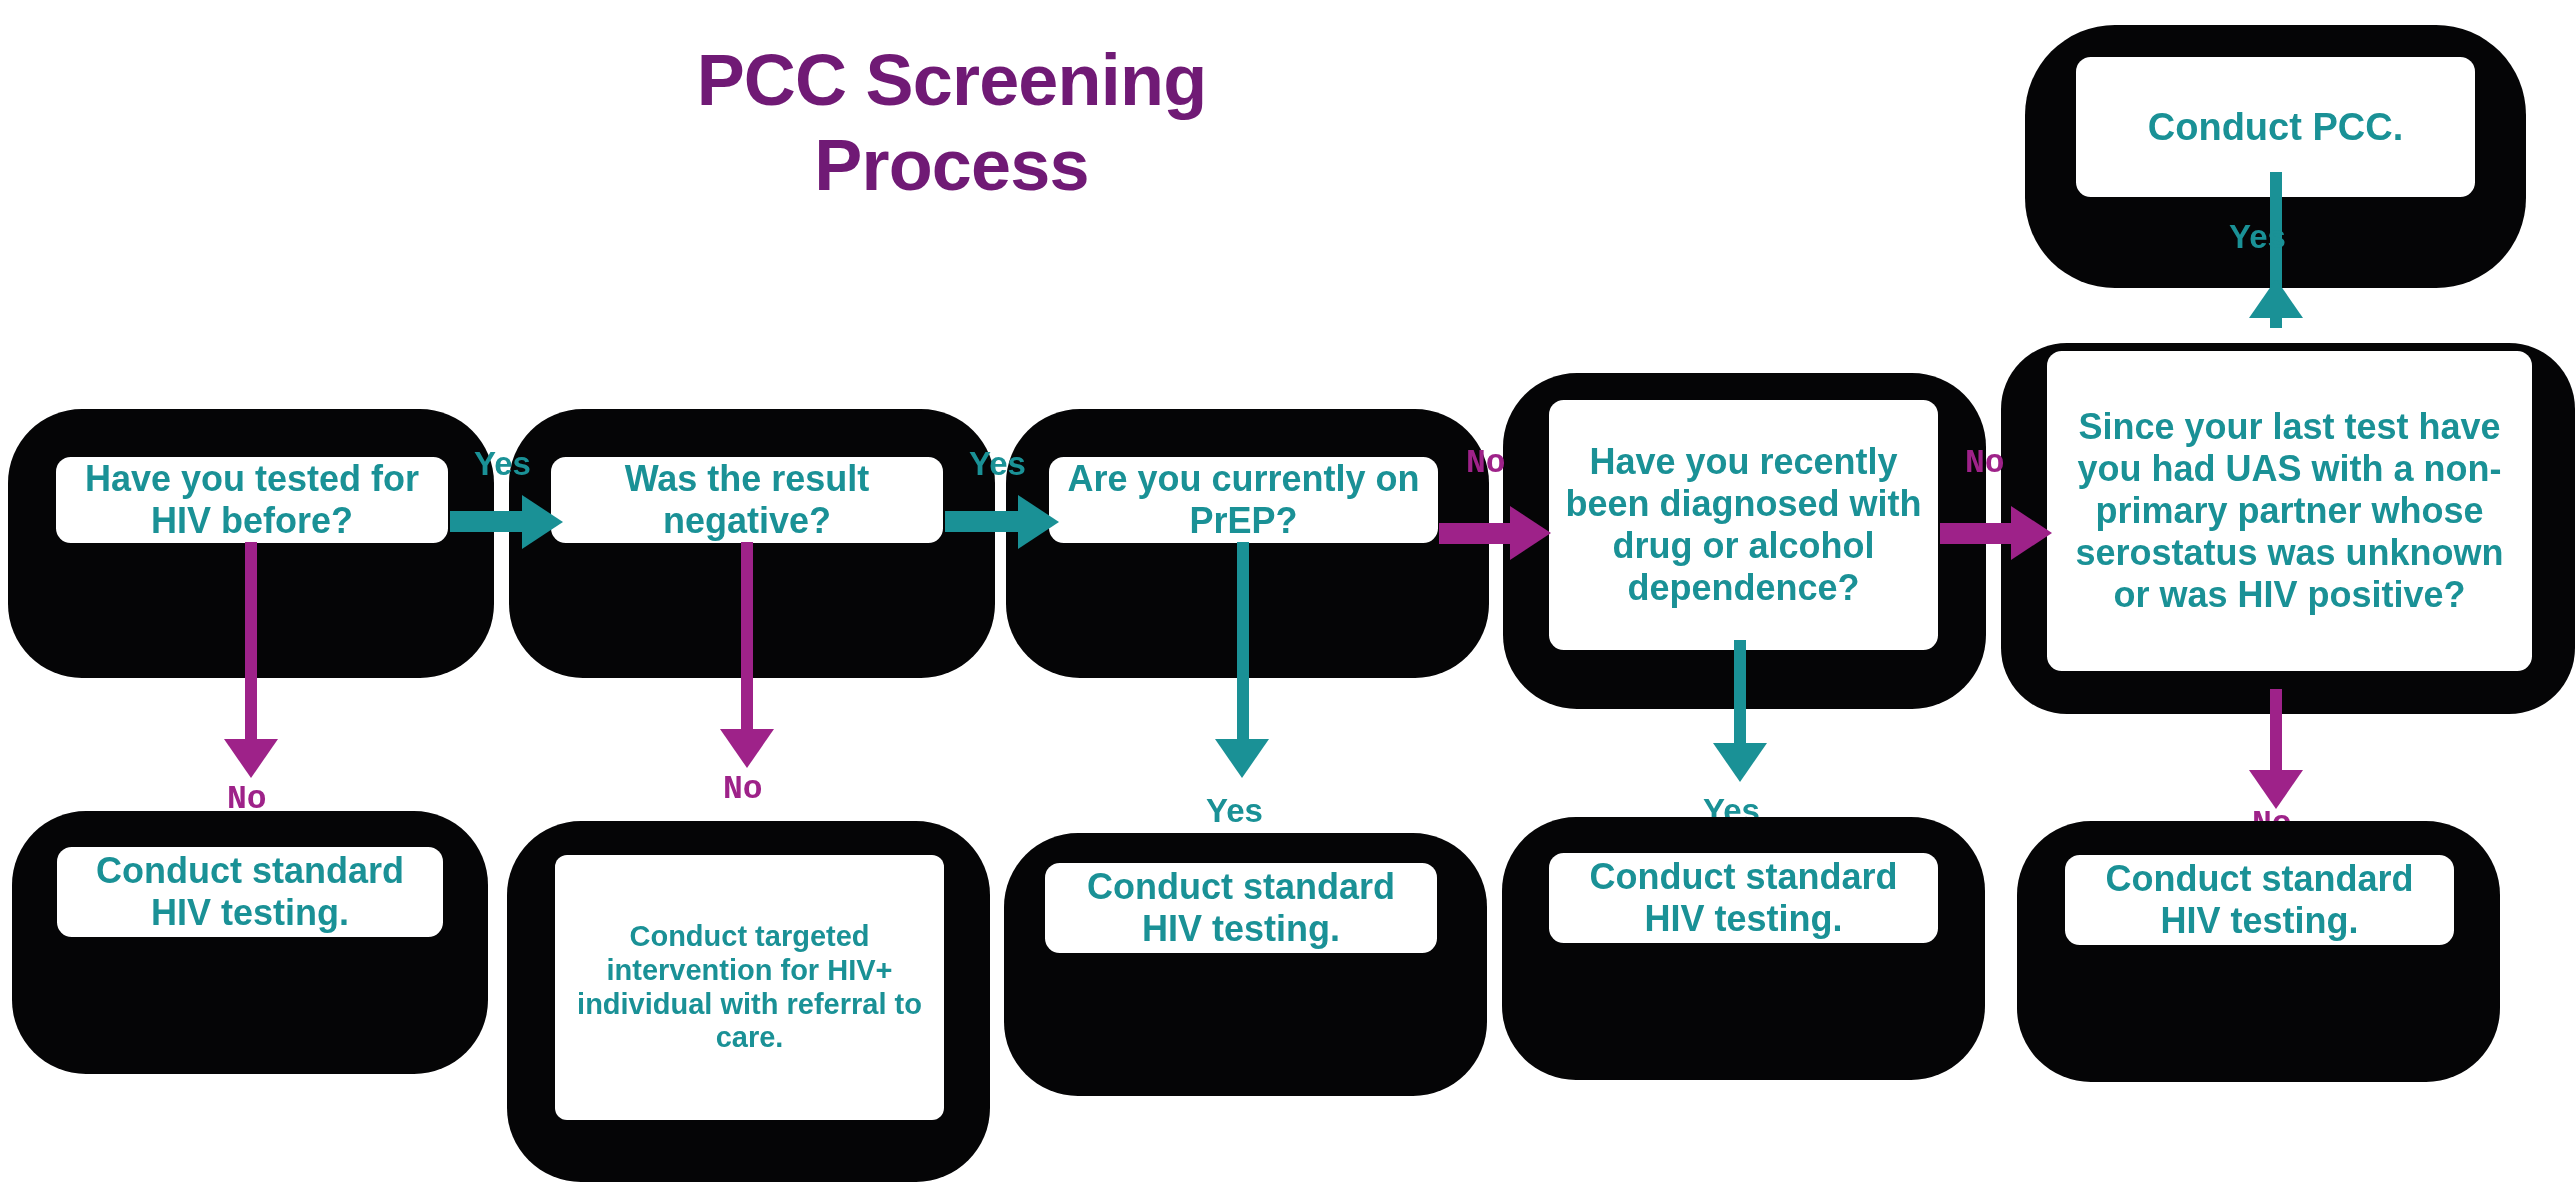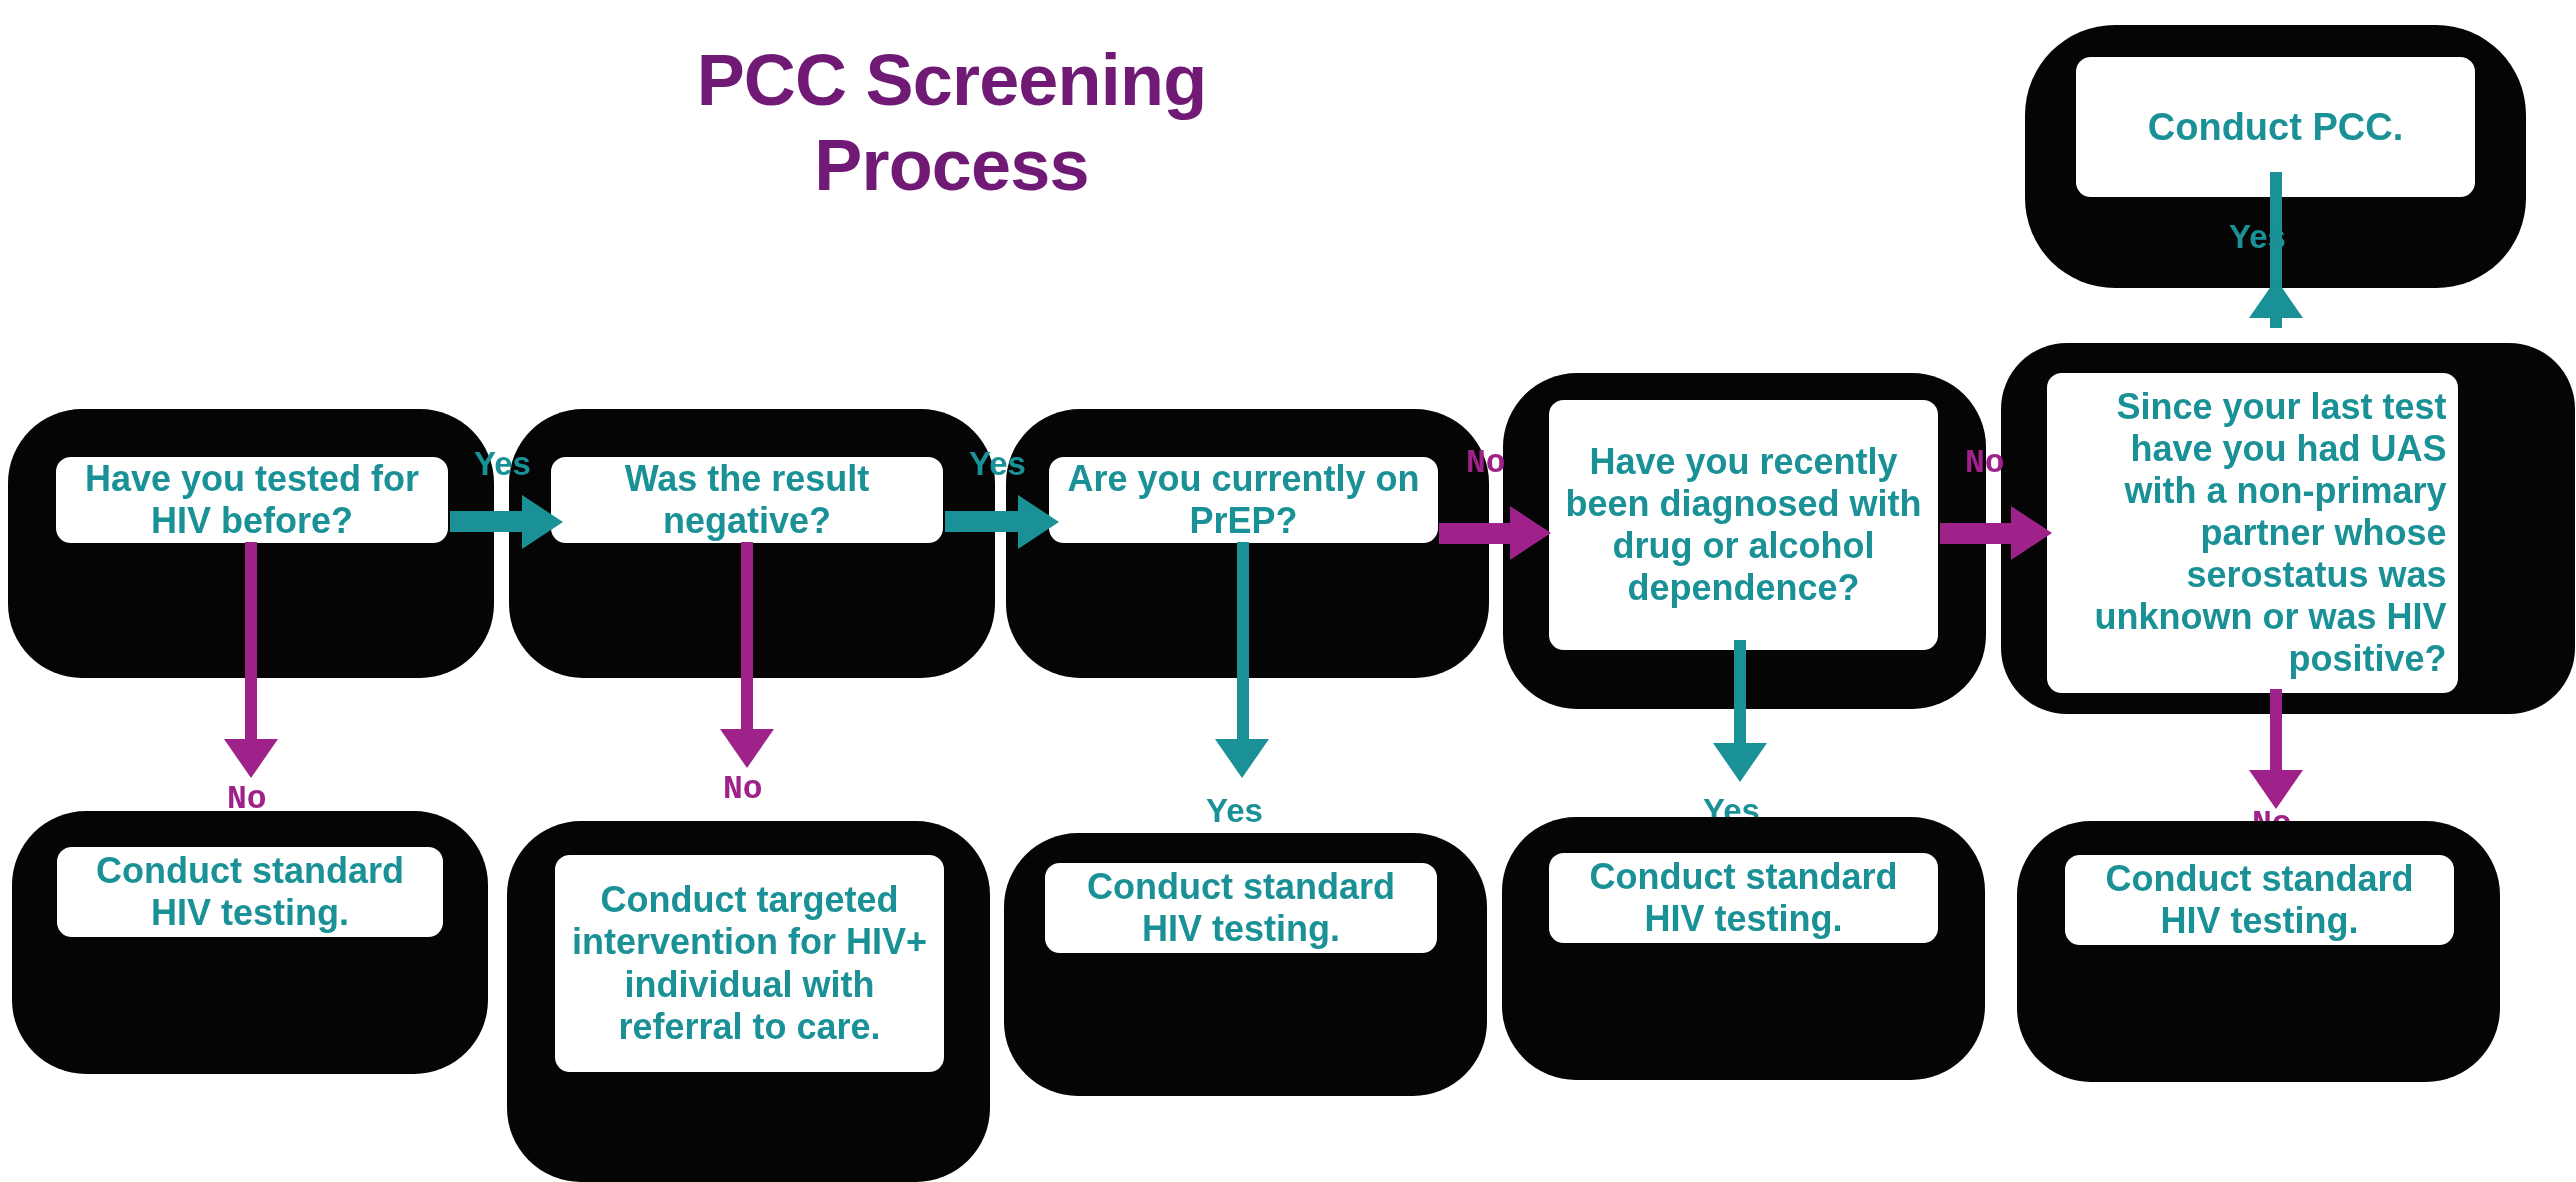--- a/index.html
+++ b/index.html
@@ -94,21 +94,21 @@
   <div class="shell" style="left:509px; top:409px; width:486px; height:269px;"></div>
   <div class="card" style="left:551px; top:457px; width:392px; height:86px; font-size:36px;">Was the result negative?</div>
 
   <div class="shell" style="left:1006px; top:409px; width:483px; height:269px;"></div>
   <div class="card" style="left:1049px; top:457px; width:389px; height:86px; font-size:36px;">Are you currently on PrEP?</div>
 
   <div class="shell" style="left:1503px; top:373px; width:483px; height:336px;"></div>
   <div class="card" style="left:1549px; top:392px; width:389px; height:250px; font-size:36px;margin-top:8px;">Have you recently been diagnosed with drug or alcohol dependence?</div>
 
   <div class="shell" style="left:2001px; top:343px; width:574px; height:371px; border-radius:66px;"></div>
-  <div class="card" style="left:2047px; top:373px; width:411px; height:320px; font-size:36px;text-align:right;">Since your last test have you had UAS with a non-primary partner whose serostatus was unknown or was HIV positive?</div>
+  <div class="card" style="left:2047px; top:351px; width:485px; height:320px; font-size:36px;">Since your last test have you had UAS with a non-primary partner whose serostatus was unknown or was HIV positive?</div>
 
   <div class="conn">
     <div class="h-line" style="left:450px; top:511px; width:82px; background:#1a9196;"></div>
     <div class="h-head" style="left:522px; top:495px; border-left:41px solid #1a9196;"></div>
   </div>
   <div class="lbl teal" style="left:474px; top:447px;">Yes</div>
 
   <div class="conn">
     <div class="h-line" style="left:945px; top:511px; width:82px; background:#1a9196;"></div>
     <div class="h-head" style="left:1018px; top:495px; border-left:41px solid #1a9196;"></div>
@@ -154,21 +154,21 @@
   <div class="conn">
     <div class="v-line" style="left:2270px; top:689px; height:100px; background:#9e2289;"></div>
     <div class="v-head" style="left:2249px; top:770px; border-top:39px solid #9e2289;"></div>
   </div>
   <div class="lbl mag" style="left:2252px; top:808px;">No</div>
 
   <div class="shell" style="left:11.5px; top:811px; width:476px; height:263px;"></div>
   <div class="card" style="left:57px; top:847px; width:386px; height:90px; font-size:36px;">Conduct standard HIV testing.</div>
 
   <div class="shell" style="left:507px; top:821px; width:483px; height:361px;"></div>
-  <div class="card" style="left:555px; top:855px; width:389px; height:217px; font-size:36px;">Conduct targeted intervention for HIV+ individual with referral to care.</div>
+  <div class="card" style="left:555px; top:855px; width:389px; height:265px; font-size:29px;border-radius:12px;">Conduct targeted intervention for HIV+ individual with referral to care.</div>
 
   <div class="shell" style="left:1004px; top:833px; width:483px; height:263px;"></div>
   <div class="card" style="left:1045px; top:863px; width:392px; height:90px; font-size:36px;">Conduct standard HIV testing.</div>
 
   <div class="shell" style="left:1502px; top:817px; width:483px; height:263px;"></div>
   <div class="card" style="left:1549px; top:853px; width:389px; height:90px; font-size:36px;">Conduct standard HIV testing.</div>
 
   <div class="shell" style="left:2017px; top:821px; width:483px; height:261px;"></div>
   <div class="card" style="left:2065px; top:855px; width:389px; height:90px; font-size:36px;">Conduct standard HIV testing.</div>
 

